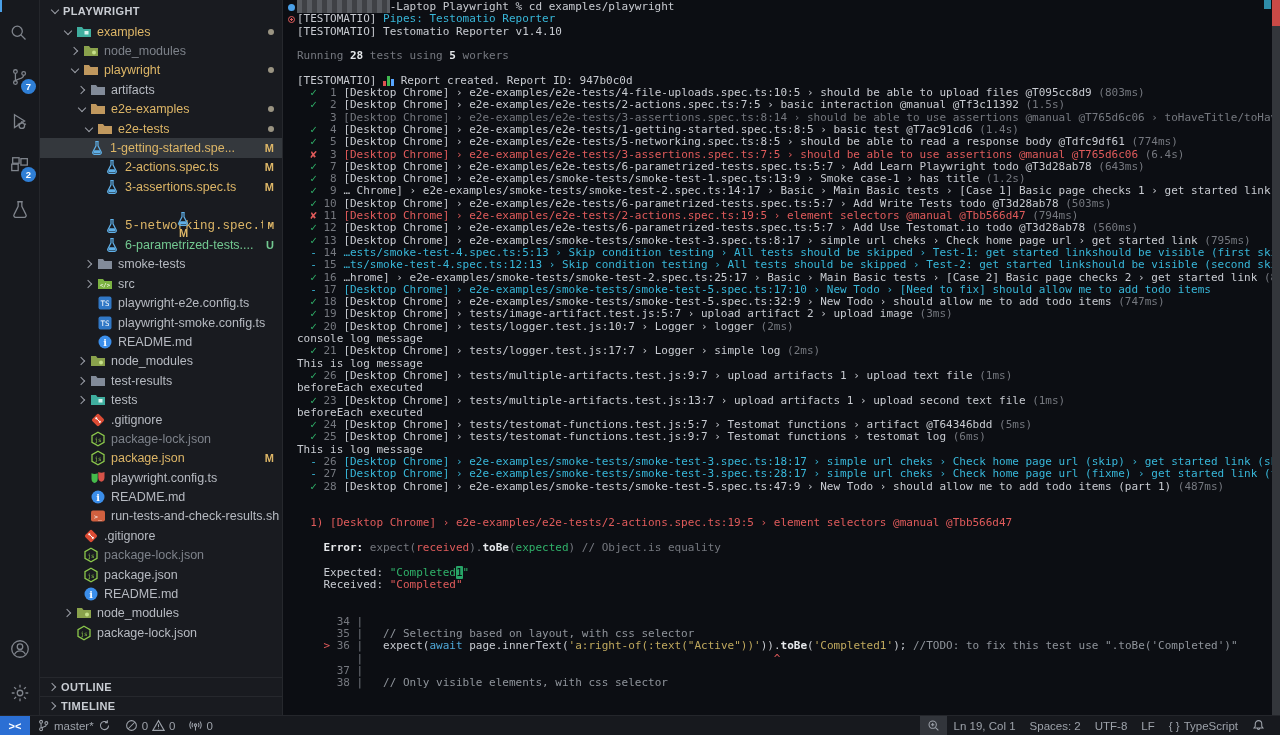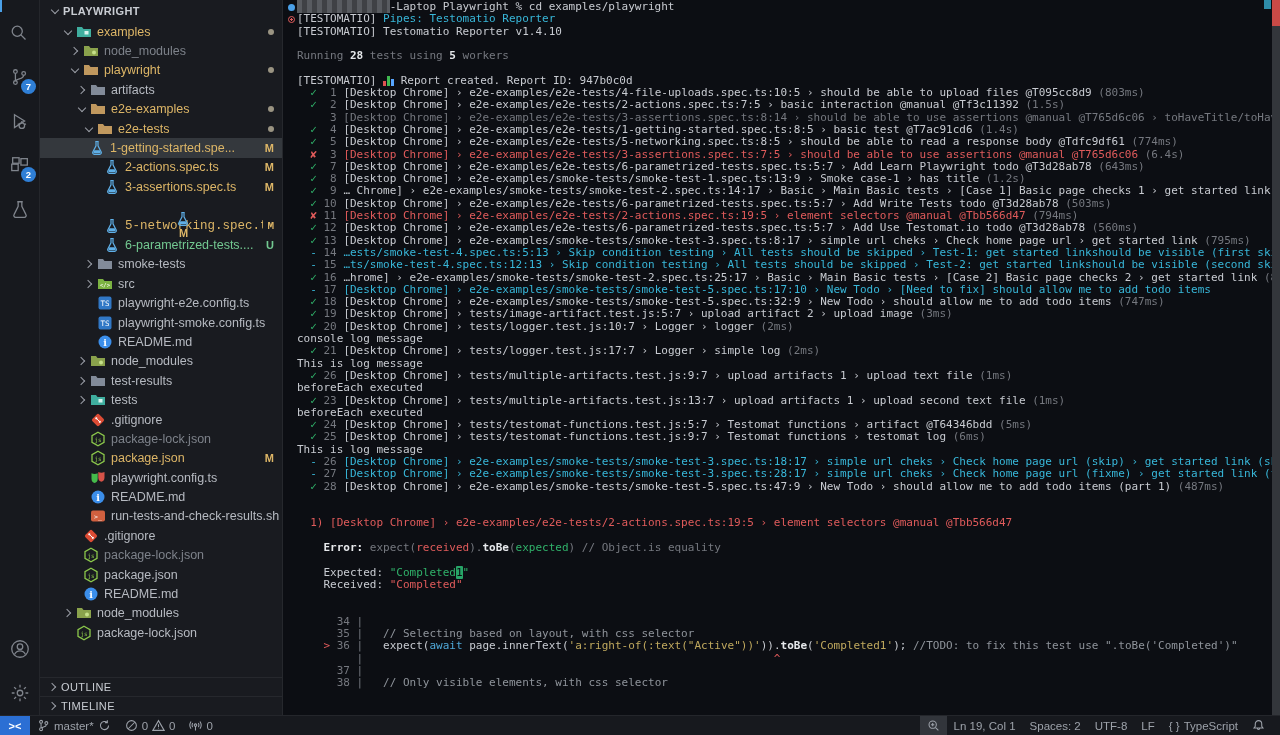--- a/index.html
+++ b/index.html
@@ -28,21 +28,21 @@
   .chev::after{content:"";position:absolute;left:4px;top:3px;width:5px;height:5px;border-right:1.3px solid #9a9ea6;border-bottom:1.3px solid #9a9ea6}
   .chev.open::after{transform:rotate(45deg)}
   .chev.closed::after{transform:rotate(-45deg);left:3px;top:4px}
   .chev.none::after{display:none}
   .fi{width:16px;height:16px;flex:0 0 16px;margin-right:5px;position:relative}
   .fi svg{width:16px;height:16px;display:block}
   .row-badge{flex:0 0 auto;margin-left:4px;margin-right:8px;font-size:11px;font-weight:bold}
   .row-badge.M{color:#ddb667}.row-badge.U{color:#73c991}
   .row-badge.dot{width:6px;height:6px;border-radius:50%;background:#9a9482}
   .sb-sections{position:absolute;bottom:0;left:0;right:0}
-  .sb-section{height:19px;border-top:1px solid #26282d;display:flex;align-items:center;padding-left:6px;color:#c9cdd3;font-size:11px;font-weight:normal;letter-spacing:.4px;cursor:pointer}
+  .sb-section{height:19px;border-top:1px solid #26282d;display:flex;align-items:center;padding-left:6px;color:#c9cdd3;font-size:11px;font-weight:bold;letter-spacing:.4px;cursor:pointer}
 
   
   .terminal{position:absolute;left:284px;top:0;right:0;bottom:20px;background:#0c0e13;overflow:hidden}
   .term-lines{position:absolute;left:13px;top:1px;right:10px}
   .tl{white-space:pre;font-family:"DejaVu Sans Mono",monospace;font-size:11px;line-height:12.3px;height:12.3px;color:#c8cbd1}
   .s-w{color:#c8cbd1}.s-g{color:#75787f}.s-b{color:#e7e9ec;font-weight:bold}
   .s-gr{color:#30b26a}.s-rd{color:#e05b5b}.s-cy{color:#38b7d9}.s-yl{color:#d9d94e}
   .s-kw{color:#4fa8d8}.s-st{color:#c0a95e}.s-cm{color:#8f949b}
   .s-inv{background:#27a567;color:#0b0d12;border-radius:1px}
   .s-hl{background:#6d3534;color:#f0dcdc}

